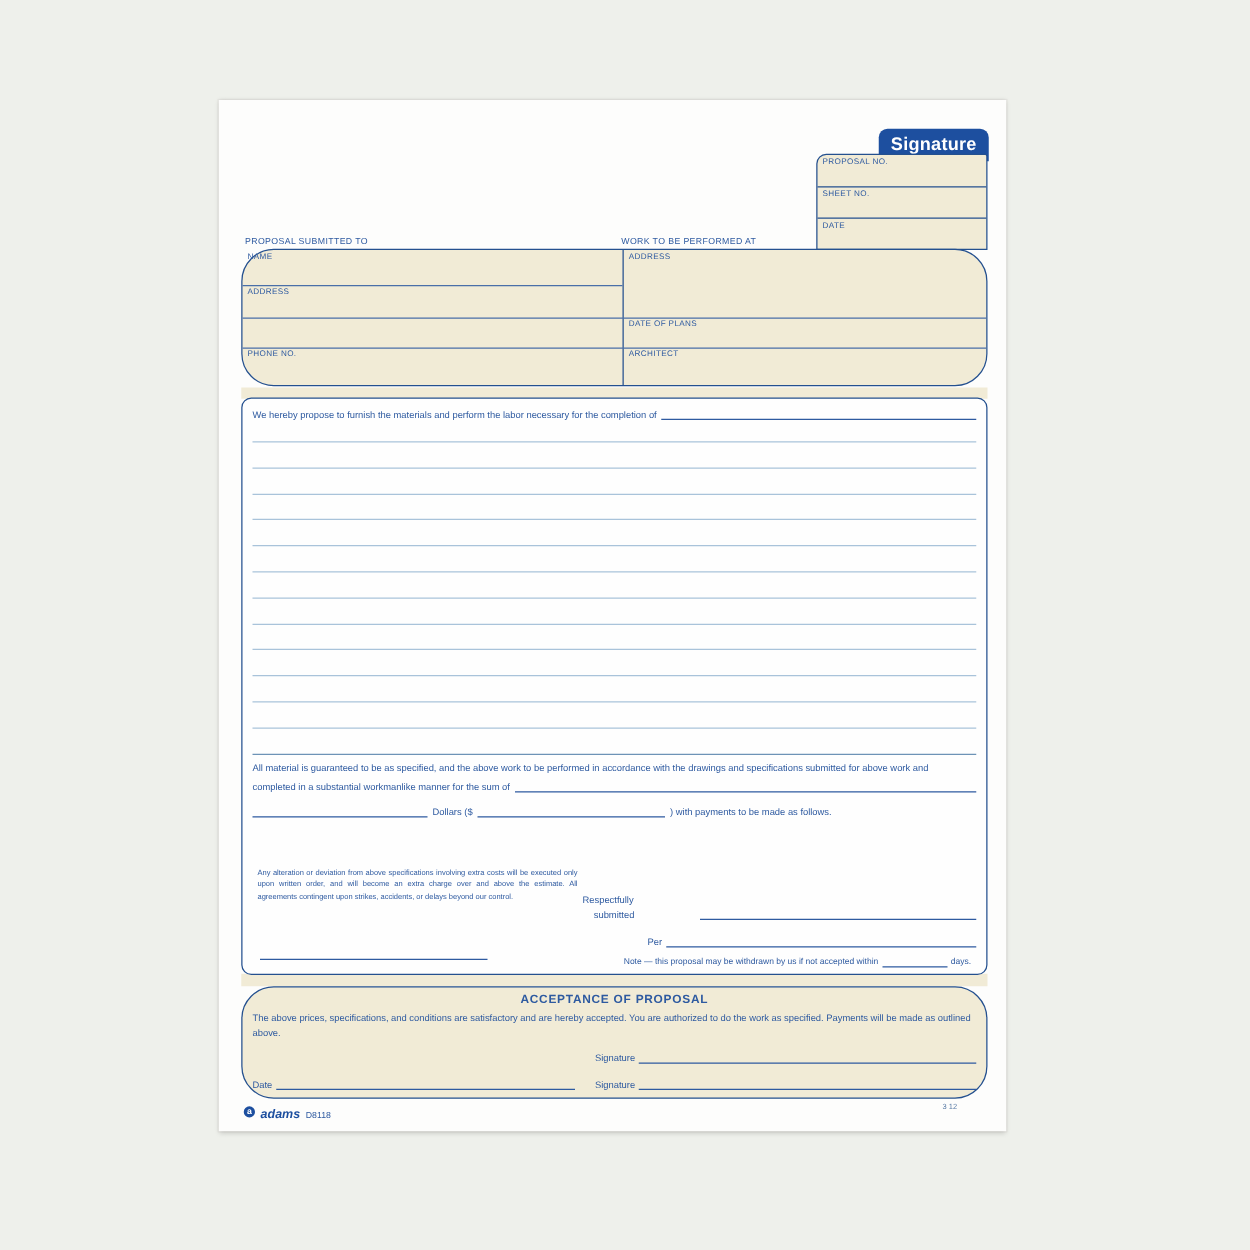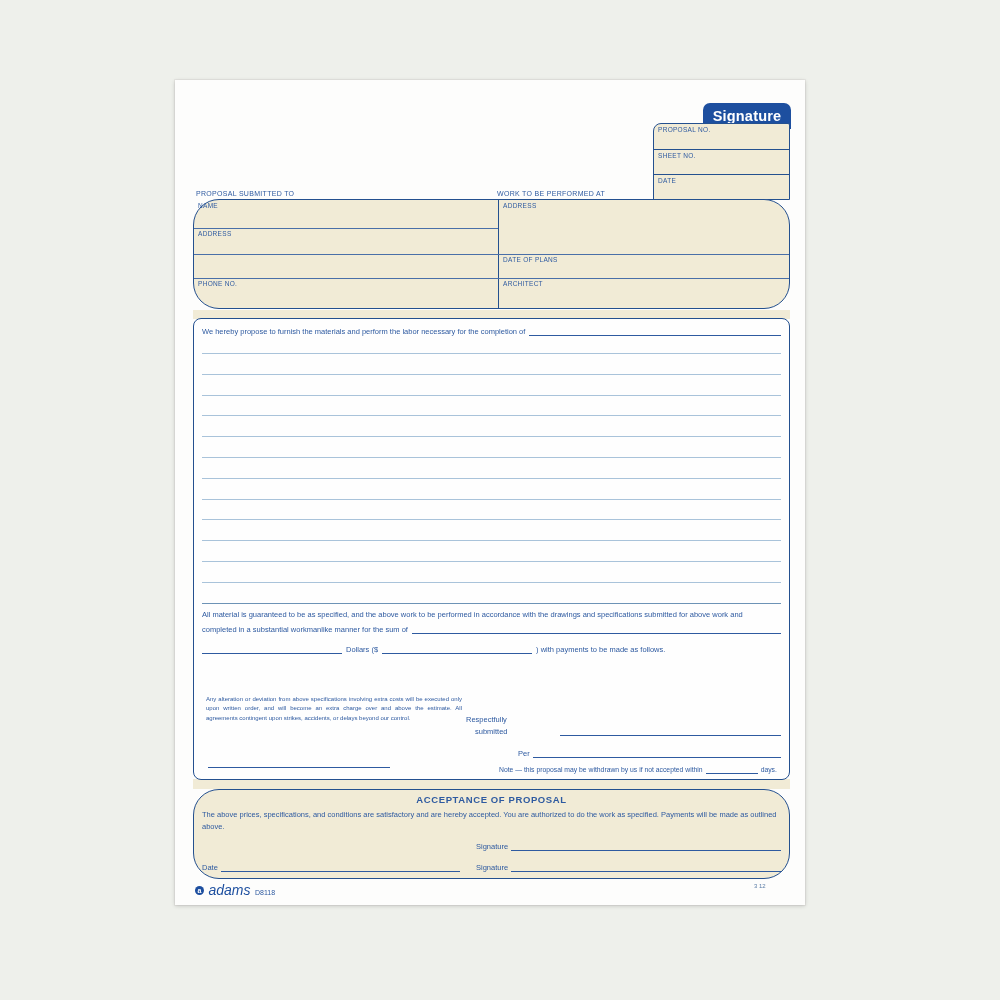--- a/index.html
+++ b/index.html
@@ -57,21 +57,21 @@
   .gapstrip{position:absolute;background:#f1ebd6;}
   .finetxt{
     font-size:6px;color:#2e5aa0;line-height:1.55;white-space:normal;
     text-align:justify;
   }
   .acc-title{
     font-size:9.5px;font-weight:bold;color:#2e5aa0;letter-spacing:.6px;
     text-align:center;white-space:nowrap;
   }
   .brand{
-    font-size:14px;font-weight:normal;font-style:italic;color:#1d4f9f;
+    font-size:10px;font-weight:bold;font-style:italic;color:#1d4f9f;
   }
   .brandmark{
     display:inline-block;width:9px;height:9px;border-radius:50%;
     background:#1d4f9f;color:#fff;font-size:7px;font-weight:bold;
     text-align:center;line-height:9px;vertical-align:middle;font-style:normal;
   }
   .formnum{font-size:7px;color:#2e5aa0;}
   .printcode{font-size:6px;color:#5a7ca6;}
 </style>
 </head>

